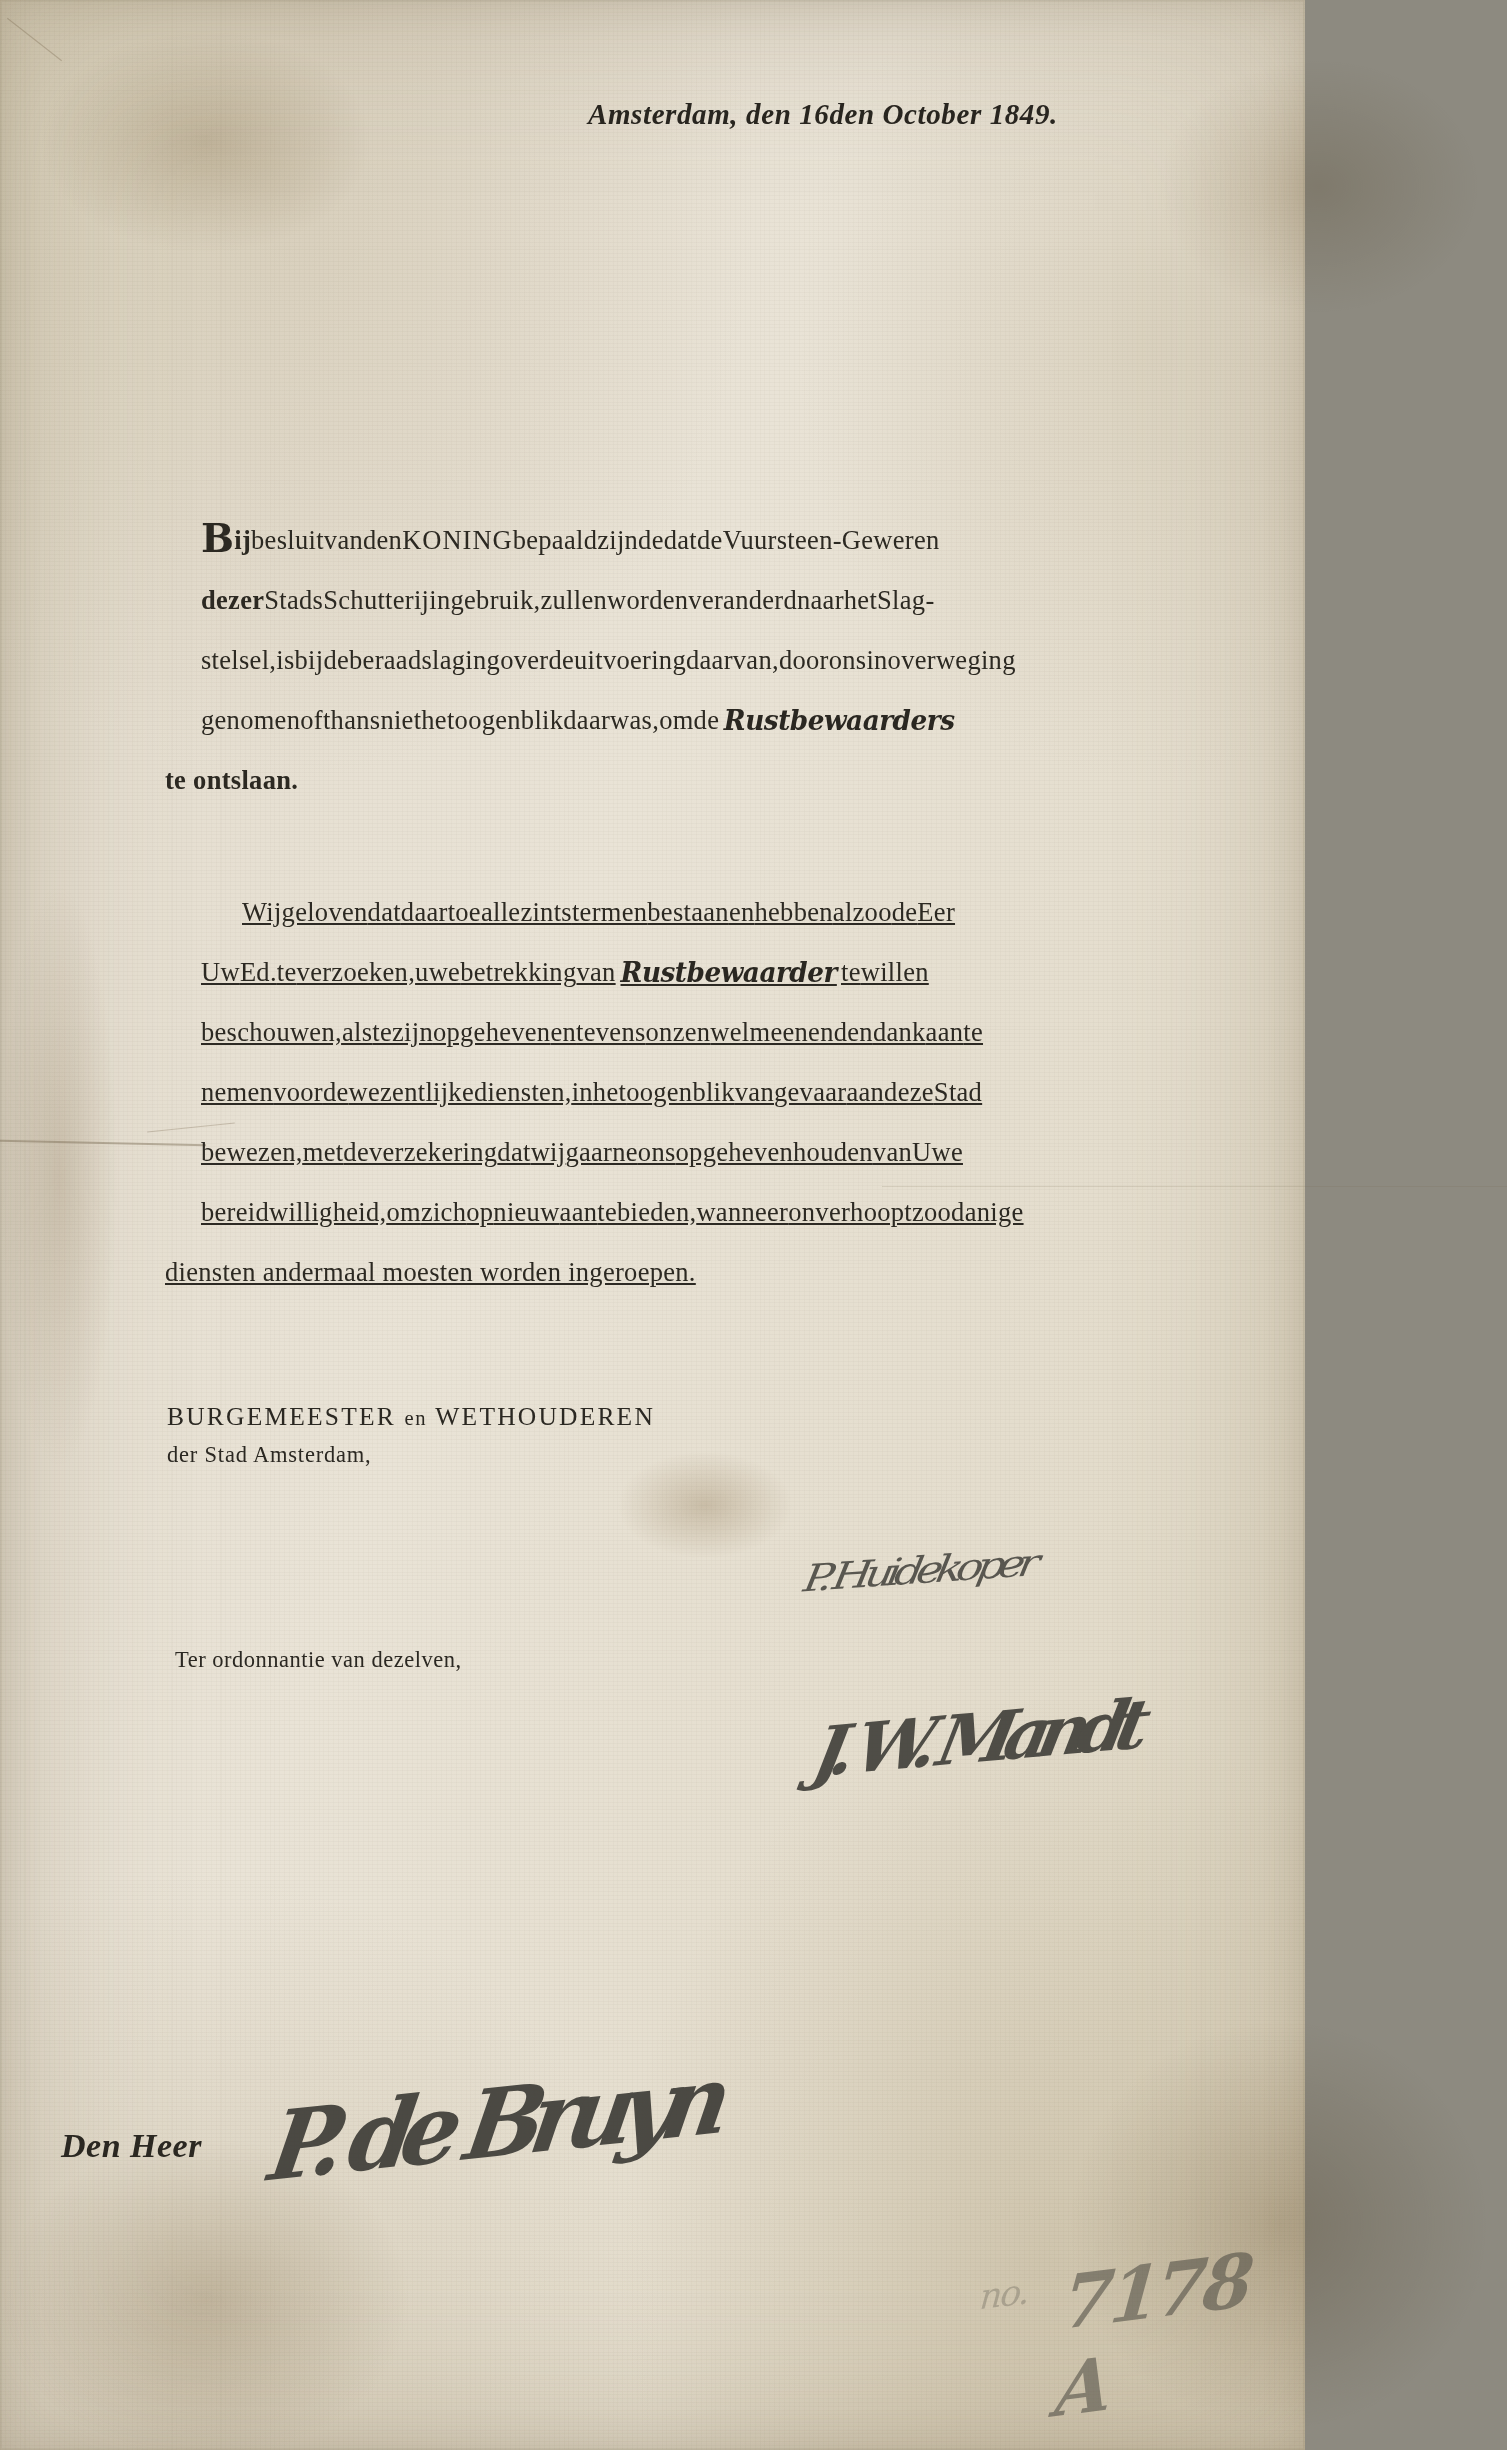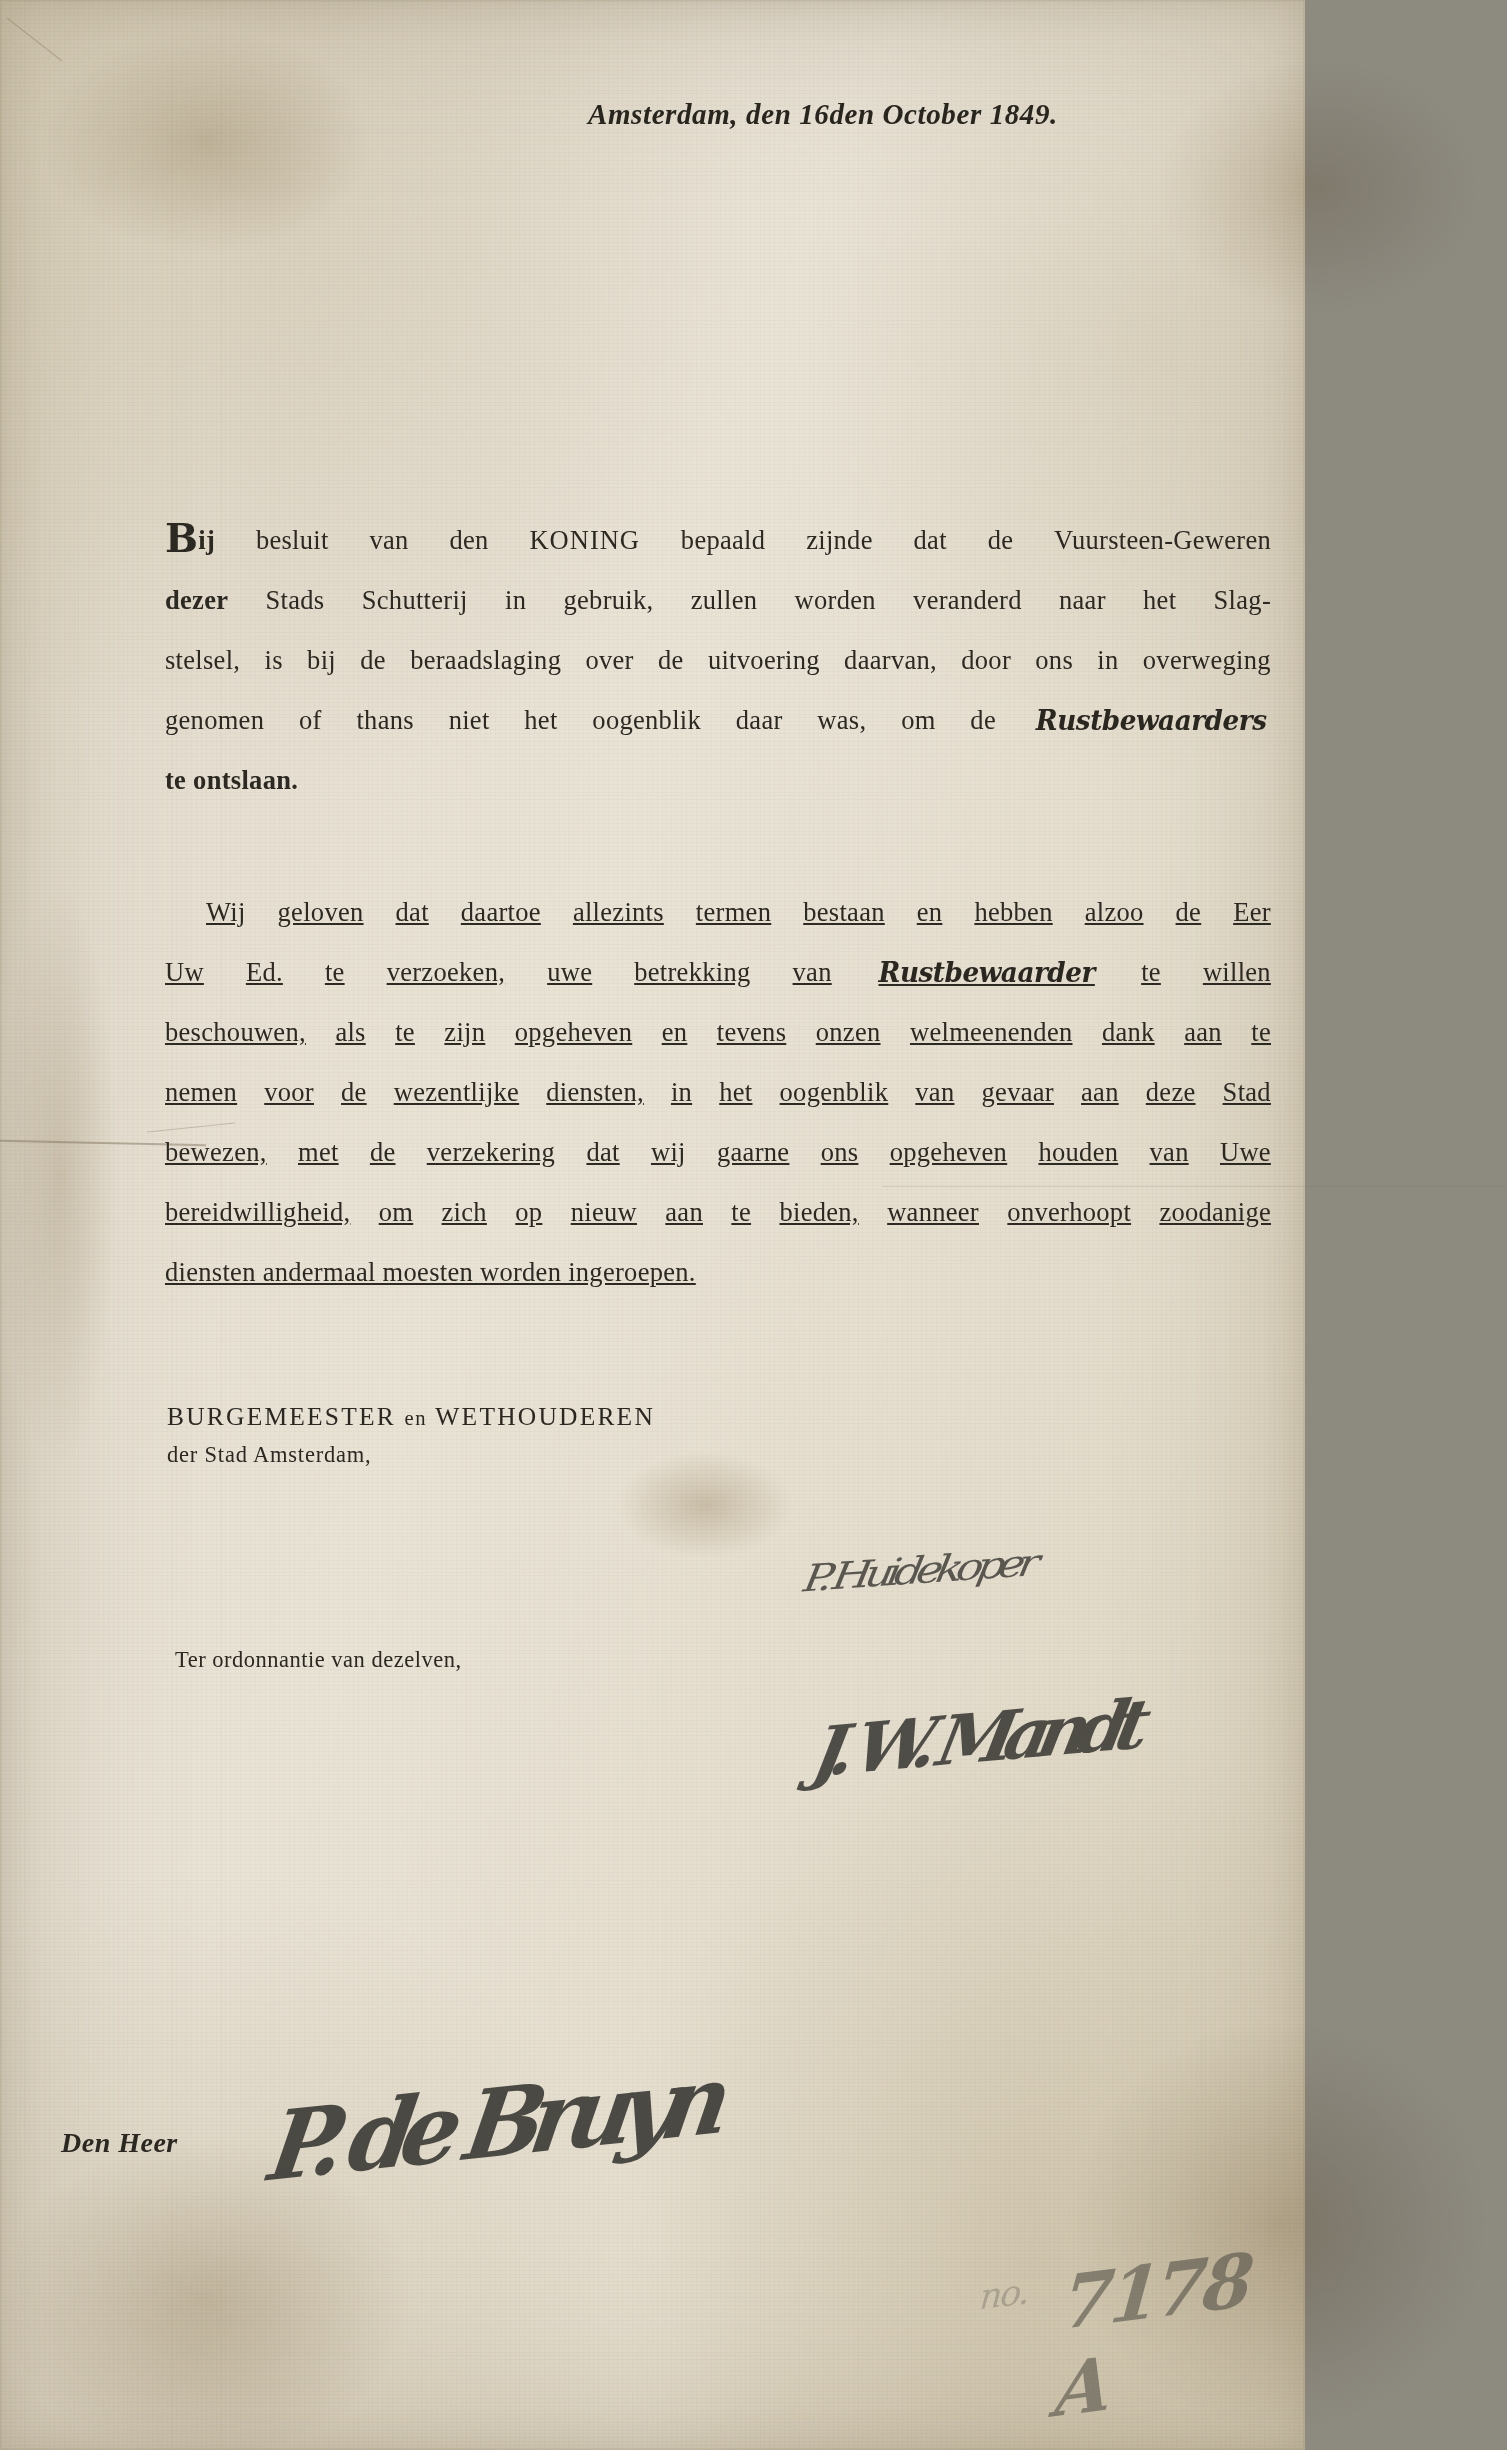--- a/index.html
+++ b/index.html
@@ -100,21 +100,21 @@
     text-align: justify;
     color: #2c2922;
     letter-spacing: 0.3px;
   }
   .para .ln {
     display: block;
     white-space: nowrap;
   }
   .para .ln.justify {
     display: flex;
-    justify-content: space-between;
+    margin-left: 36px;
   }
   .para .ln.justify > span { white-space: pre; }
 
   .dropcap {
     font-family: "DejaVu Serif", serif;
     font-weight: 700;
     font-size: 39px;
     line-height: 0;
     position: relative;
     top: 2.9px;
@@ -175,21 +175,21 @@
   }
   #ordonnantie .inner { margin-left: 167px; }
 
   .addressee {
     position: absolute;
     left: 61px;
     top: 2127px;
     font-family: "Liberation Serif", serif;
     font-style: italic;
     font-weight: 700;
-    font-size: 28px;
+    font-size: 34px;
     color: #2b2822;
     letter-spacing: 0.5px;
   }
 
   
   .ink {
     position: absolute;
     pointer-events: none;
     font-family: "DejaVu Serif", serif;
     font-style: italic;

